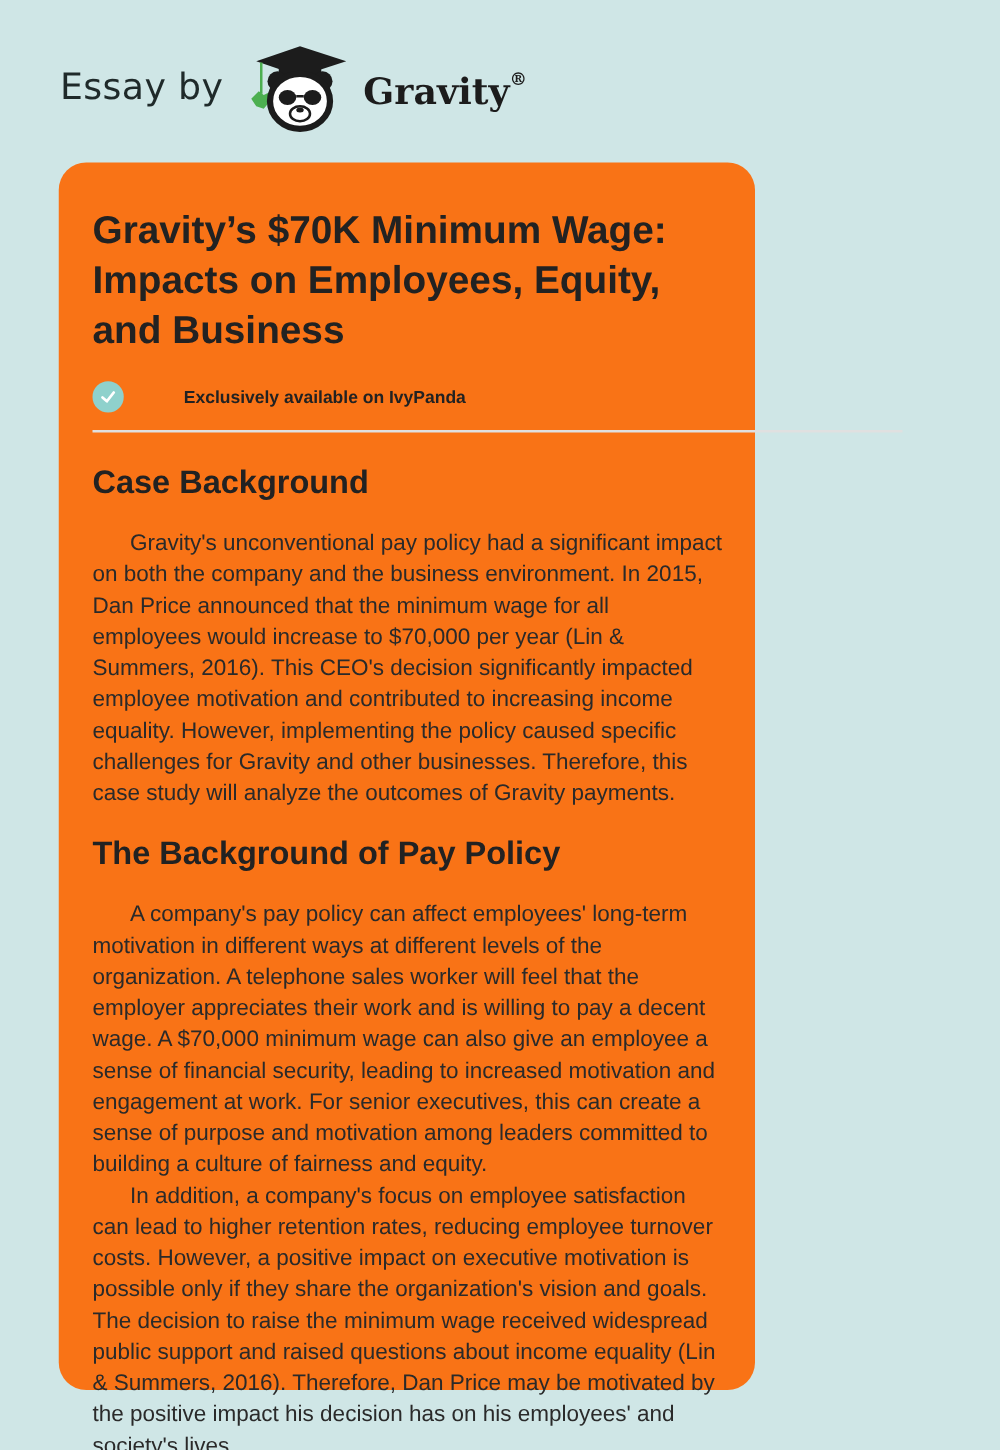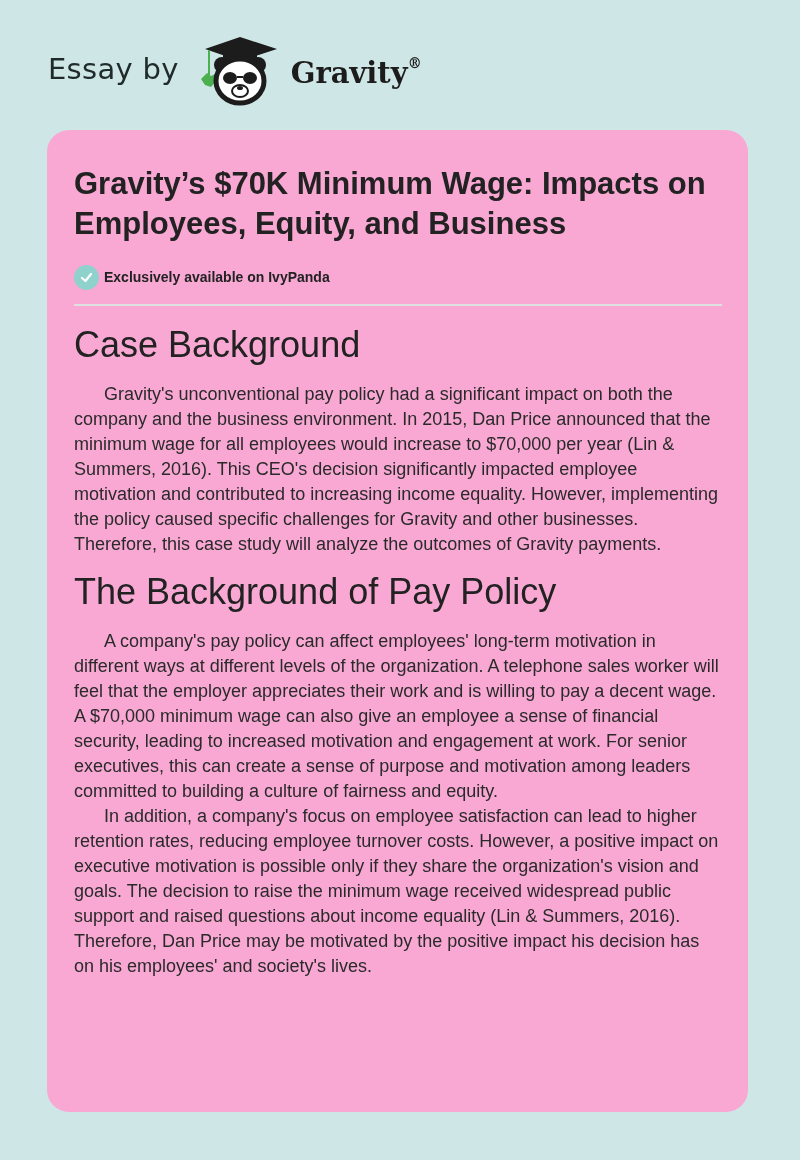--- a/index.html
+++ b/index.html
@@ -46,41 +46,42 @@
     }
     .brand sup {
       font-size: 14px;
       position: relative;
       top: -4px;
     }
     .card {
       position: absolute;
       left: 47px;
       top: 130px;
-      width: 701px;
+      width: 557px;
       height: 982px;
-      background: #f9a8d4;
+      background: #f97316;
       border-radius: 22px;
     }
     .card-inner {
       padding: 34px 26px 0 27px;
     }
     h1.title {
       margin: 0;
       font-size: 31px;
       line-height: 40px;
       font-weight: bold;
       color: #222;
       letter-spacing: 0px;
     }
     .badge {
       display: flex;
       align-items: center;
       margin-top: 20px;
       height: 26px;
+      gap: 43px;
     }
     .check-icon {
       width: 25px;
       height: 25px;
       border-radius: 50%;
       background: #8fd1cc;
       display: flex;
       align-items: center;
       justify-content: center;
       margin-right: 5px;
@@ -91,23 +92,23 @@
       color: #222;
     }
     .divider {
       height: 2px;
       background: #e0e0e0;
       margin-top: 14px;
       width: 648px;
     }
     h2 {
       margin: 0;
-      font-size: 36px;
+      font-size: 26px;
       line-height: 34px;
-      font-weight: normal;
+      font-weight: bold;
       color: #222;
     }
     h2.sec1 { margin-top: 22px; }
     h2.sec2 { margin-top: 18px; }
     p {
       margin: 0;
       font-size: 18px;
       line-height: 25px;
       color: #2a2a2a;
       text-indent: 30px;

